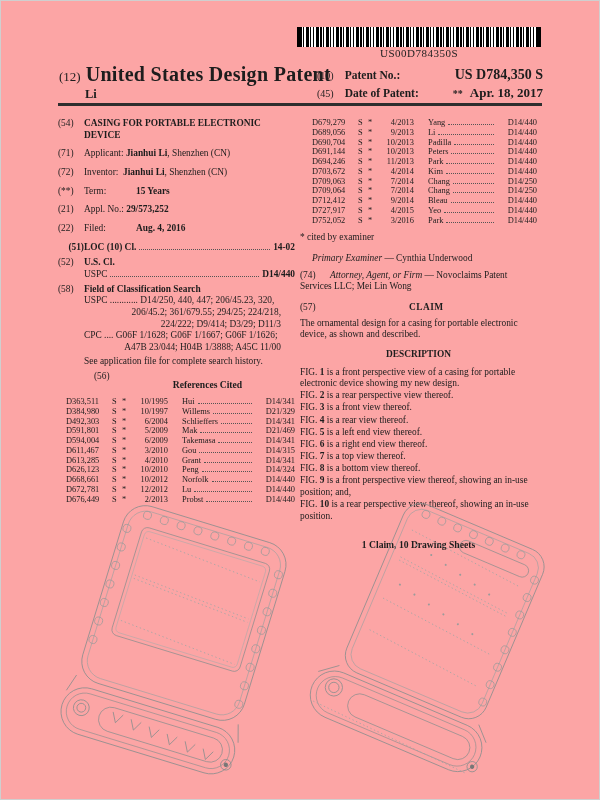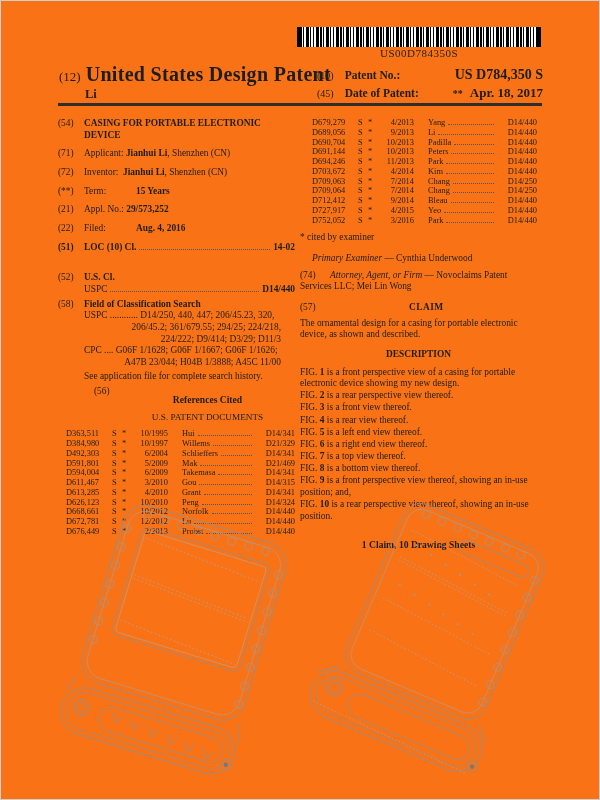--- a/index.html
+++ b/index.html
@@ -1,19 +1,19 @@
 <!DOCTYPE html>
 <html><head>
 <meta charset="utf-8">
 <style>
   * { margin:0; padding:0; box-sizing:border-box; }
   html,body { background:#fff; }
   body { font-family:"Liberation Serif", serif; color:#1d1d1d; }
   .page {
-    position:relative; width:600px; height:800px; background:#f97316;
+    position:relative; width:600px; height:800px; background:#fca5a5;
     border:1px solid #cfcfcf; overflow:hidden;
     -webkit-font-smoothing:antialiased;
   }
   
   .barcode {
     position:absolute; left:296px; top:26px; width:244px; height:20px;
     background:repeating-linear-gradient(90deg,
       #000 0 2px, #fff 2px 3px,
       #000 3px 4px, #fff 4px 6px,
       #000 6px 9px, #fff 9px 10px,
@@ -138,21 +138,21 @@
       <div class="item">
         <span class="item-code">(21)</span>
         <span class="item-body"><span>Appl. No.:</span> <span class="b">29/573,252</span></span>
       </div>
 
       <div class="item">
         <span class="item-code">(22)</span>
         <span class="item-body"><span class="lbl-gap">Filed:</span><span class="b">Aug. 4, 2016</span></span>
       </div>
 
-      <div class="item" style="margin-bottom:19px;">
+      <div class="item" style="margin-bottom:4px;text-align:right;">
         <span class="item-code b">(51)</span>
         <span class="item-body row-flex">
             <span class="b">LOC (10) Cl.</span>
             <span class="leader"></span>
             <span class="b">14-02</span>
           </span>
       </div>
 
       <div class="item" style="margin-bottom:3px;">
         <span class="item-code">(52)</span>
@@ -178,21 +178,20 @@
             <div class="ta-right" style="padding-right:14px;">A47B 23/044; H04B 1/3888; A45C 11/00</div>
             <div class="mt2">See application file for complete search history.</div>
           </div>
         </span>
       </div>
 
       <div class="item" style="margin-bottom:0;margin-left:36px;">
         <span class="item-code">(56)</span>
         <span class="item-body">
           <div class="refs-head">References Cited</div>
-          <div class="refs-sub">U.S. PATENT DOCUMENTS</div>
         </span>
       </div>
 
       <div class="ref-list">
 
           <div class="ref-row">
             <span class="ref-no">D363,511</span>
             <span class="ref-s">S</span>
             <span class="ref-star">*</span>
             <span class="ref-date">10/1995</span>

